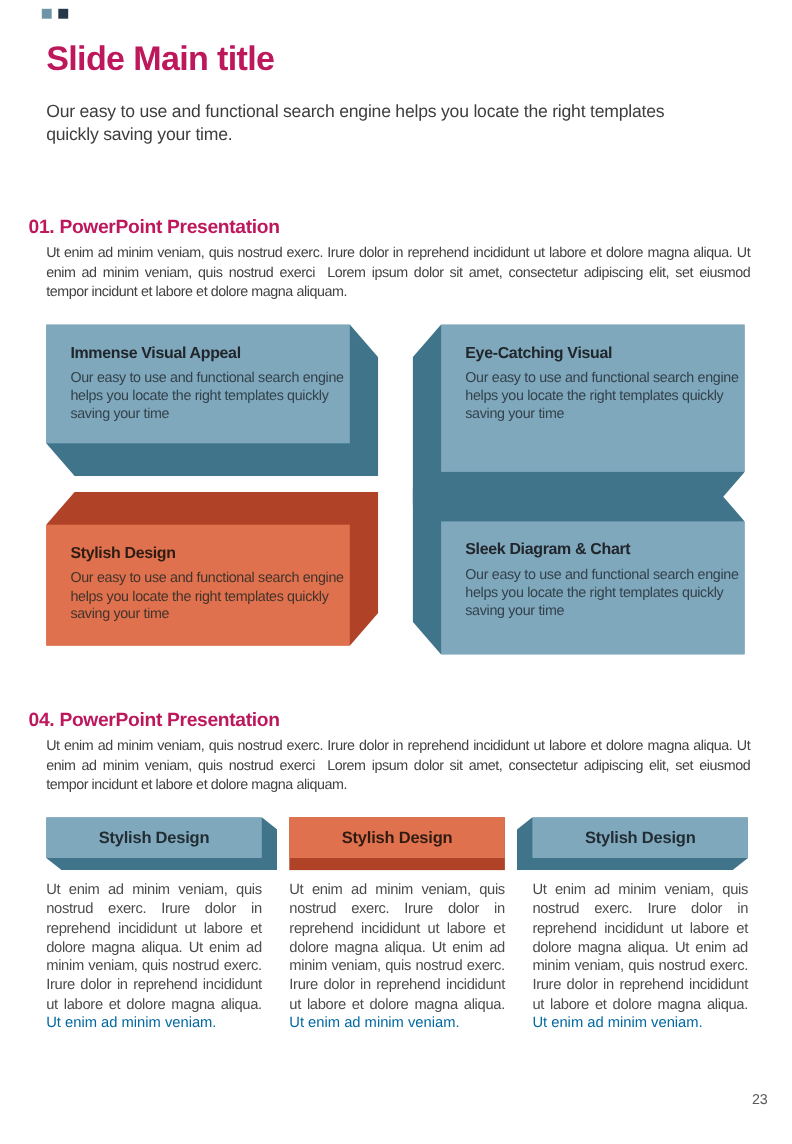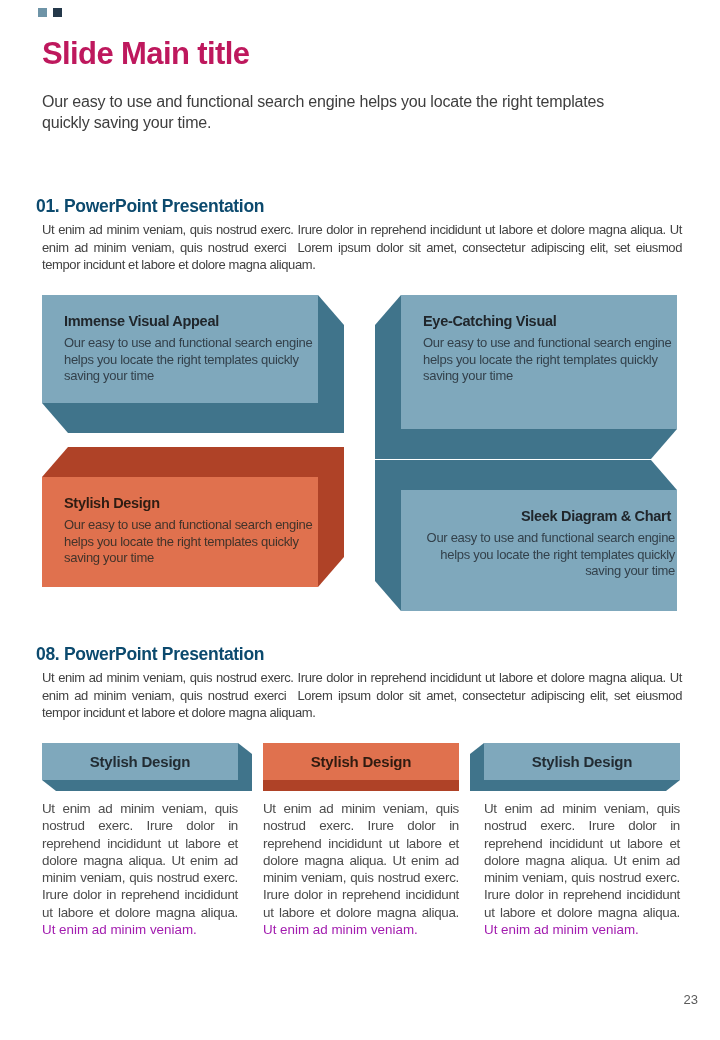--- a/index.html
+++ b/index.html
@@ -21,37 +21,37 @@
     position:absolute; left:42px; top:36px;
     font-size:31px; font-weight:bold; letter-spacing:-0.6px; color:#be185d;
   }
   .subtitle {
     position:absolute; left:42px; top:91px; width:600px;
     font-size:16px; line-height:21px; color:#3e3e3e; letter-spacing:-0.2px;
   }
 
   
   .sec-heading {
-    position:absolute; left:36px;
-    font-size:17.5px; font-weight:bold; letter-spacing:-0.3px; color:#0c4a6e;
+    position:absolute; left:26px;
+    font-size:17.5px; font-weight:bold; letter-spacing:-0.3px; color:#be185d;
   }
   .sec-para {
     position:absolute; left:42px; width:640px;
     font-size:13px; line-height:17.6px; letter-spacing:-0.4px;
     color:#424242; text-align:justify;
   }
   .h-01 { top:196px; } .p-01 { top:221px; }
   .h-02 { top:644px; } .p-02 { top:669px; }
 
   
   .box3d { position:absolute; width:302px; }
   .b1 { left:42px;  top:295px; height:138px; }
   .b2 { left:375px; top:295px; height:164px; }
   .b3 { left:42px;  top:447px; height:140px; }
-  .b4 { left:375px; top:460px; height:151px;text-align:right; }
+  .b4 { left:375px; top:444px; height:151px; }
   .extrude { position:absolute; inset:0; }
   .hexA { clip-path:polygon(0 0, calc(100% - 26px) 0, 100% 30px, 100% 100%, 26px 100%, 0 calc(100% - 30px)); }
   .hexB { clip-path:polygon(26px 0, 100% 0, 100% calc(100% - 30px), calc(100% - 26px) 100%, 0 100%, 0 30px); }
   .ext-blue { background:#40748b; }
   .ext-red  { background:#af4227; }
   .face { position:absolute; padding:18px 6px 0 22px; }
   .face-tl { top:0; left:0; right:26px; bottom:30px; }
   .face-tr { top:0; left:26px; right:0; bottom:30px; }
   .face-bl { top:30px; left:0; right:26px; bottom:0; }
   .face-br { top:30px; left:26px; right:0; bottom:0; }
@@ -79,21 +79,21 @@
   .bn-face-blue { background:#7fa8bc; color:#222c33; }
   .bn-face-red  { background:#e0714e; color:#301b10; }
 
   
   .text-col {
     position:absolute; top:800px; width:196px;
     font-size:13.4px; line-height:17.3px; letter-spacing:-0.3px;
     color:#4c4c4c; text-align:justify;
   }
   .tc1 { left:42px; } .tc2 { left:263px; } .tc3 { left:484px; }
-  .tail { color:#a21caf; letter-spacing:0; }
+  .tail { color:#0369a1; letter-spacing:0; }
 
   
   .page-number {
     position:absolute; top:992px; right:22px;
     font-size:13px; color:#5a5a5a;
   }
 </style>
 </head>
 <body>
 
@@ -133,21 +133,21 @@
 </div>
 
 <div class="box3d b4">
   <div class="extrude ext-blue hexA"></div>
   <div class="face face-br face-blue">
     <div class="box-title">Sleek Diagram &amp; Chart</div>
     <div class="box-body">Our easy to use and functional search engine helps you locate the right templates quickly saving your time</div>
   </div>
 </div>
 
-<h2 class="sec-heading h-02">08. PowerPoint Presentation</h2>
+<h2 class="sec-heading h-02">04. PowerPoint Presentation</h2>
 <p class="sec-para p-02">Ut enim ad minim veniam, quis nostrud exerc. Irure dolor in reprehend incididunt ut labore et dolore magna aliqua. Ut enim ad minim veniam, quis nostrud exerci&nbsp; Lorem ipsum dolor sit amet, consectetur adipiscing elit, set eiusmod tempor incidunt et labore et dolore magna aliquam.</p>
 
 <div class="banner bn1">
   <div class="bn-ext ext-blue bn-hexA"></div>
   <div class="bn-face bn-face-blue">Stylish Design</div>
 </div>
 <div class="banner bn2">
   <div class="bn-ext ext-red"></div>
   <div class="bn-face bn-face-red">Stylish Design</div>
 </div>

